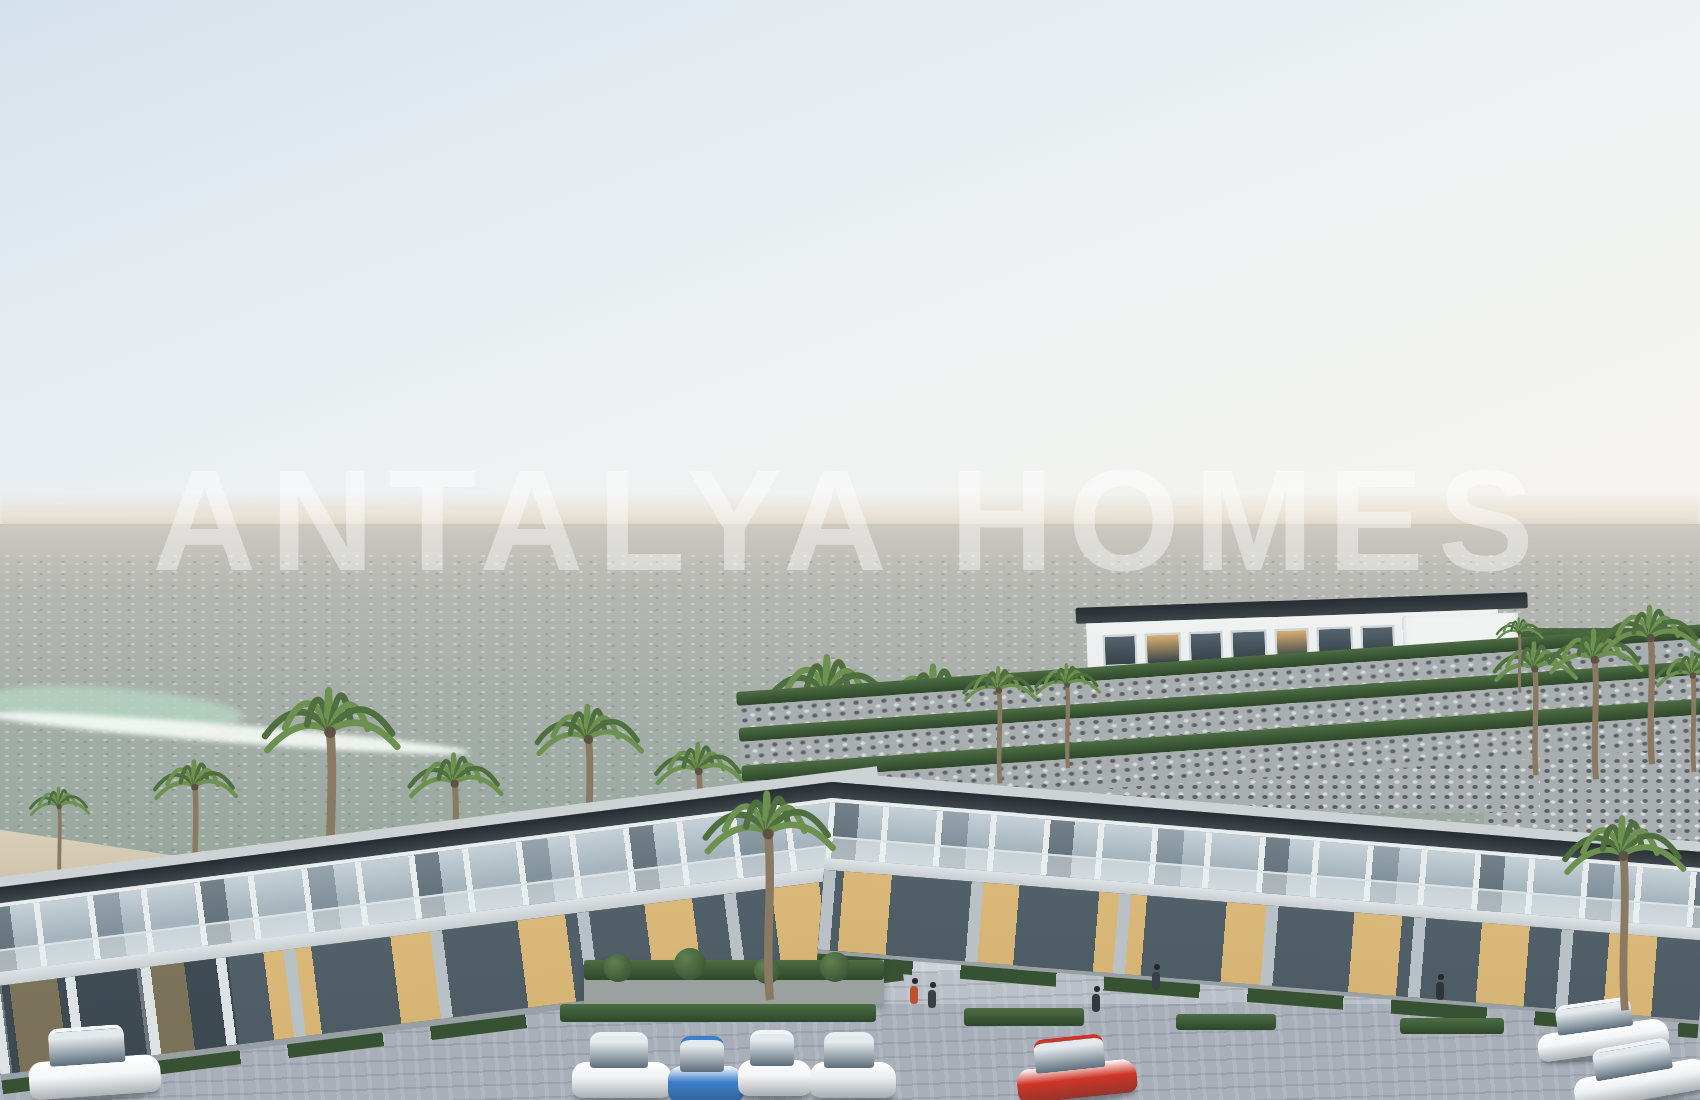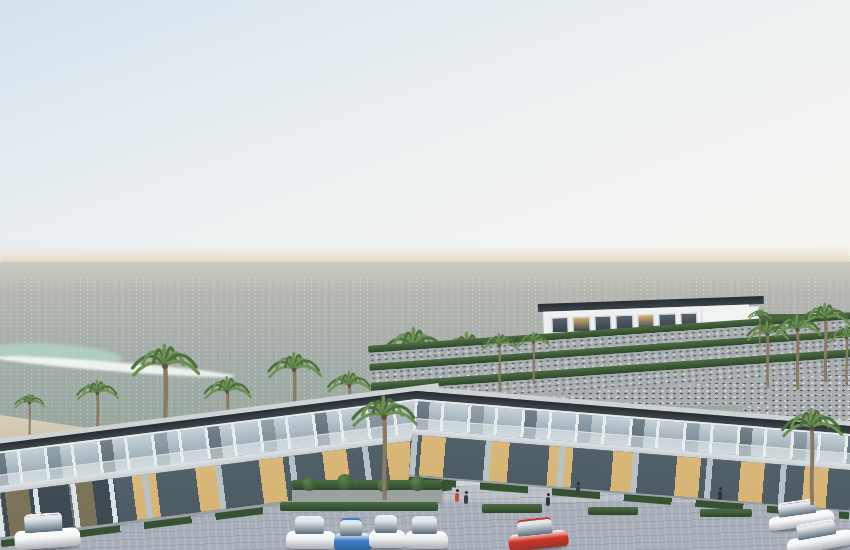--- a/index.html
+++ b/index.html
@@ -115,20 +115,21 @@
 
 <div class="scene">
   <div class="abs sky"></div>
   <div class="abs haze"></div>
   <div class="abs sea"></div>
   <div class="abs sea-sparkle"></div>
   <div class="abs shallow"></div>
   <div class="abs foam"></div>
   <div class="abs sand"></div>
 
+  <div class="abs watermark">ANTALYA HOMES</div>
 
   <div class="abs stone stone-right"></div>
   <div class="abs hedge hedge-right-top"></div>
   <div class="abs stone stone-left-slope">
     <div class="abs ramp"></div>
   </div>
   <div class="abs stone hb-stonebase"></div>
   <div class="abs hedge hb-basehedge"></div>
 
   <div class="abs hb">

